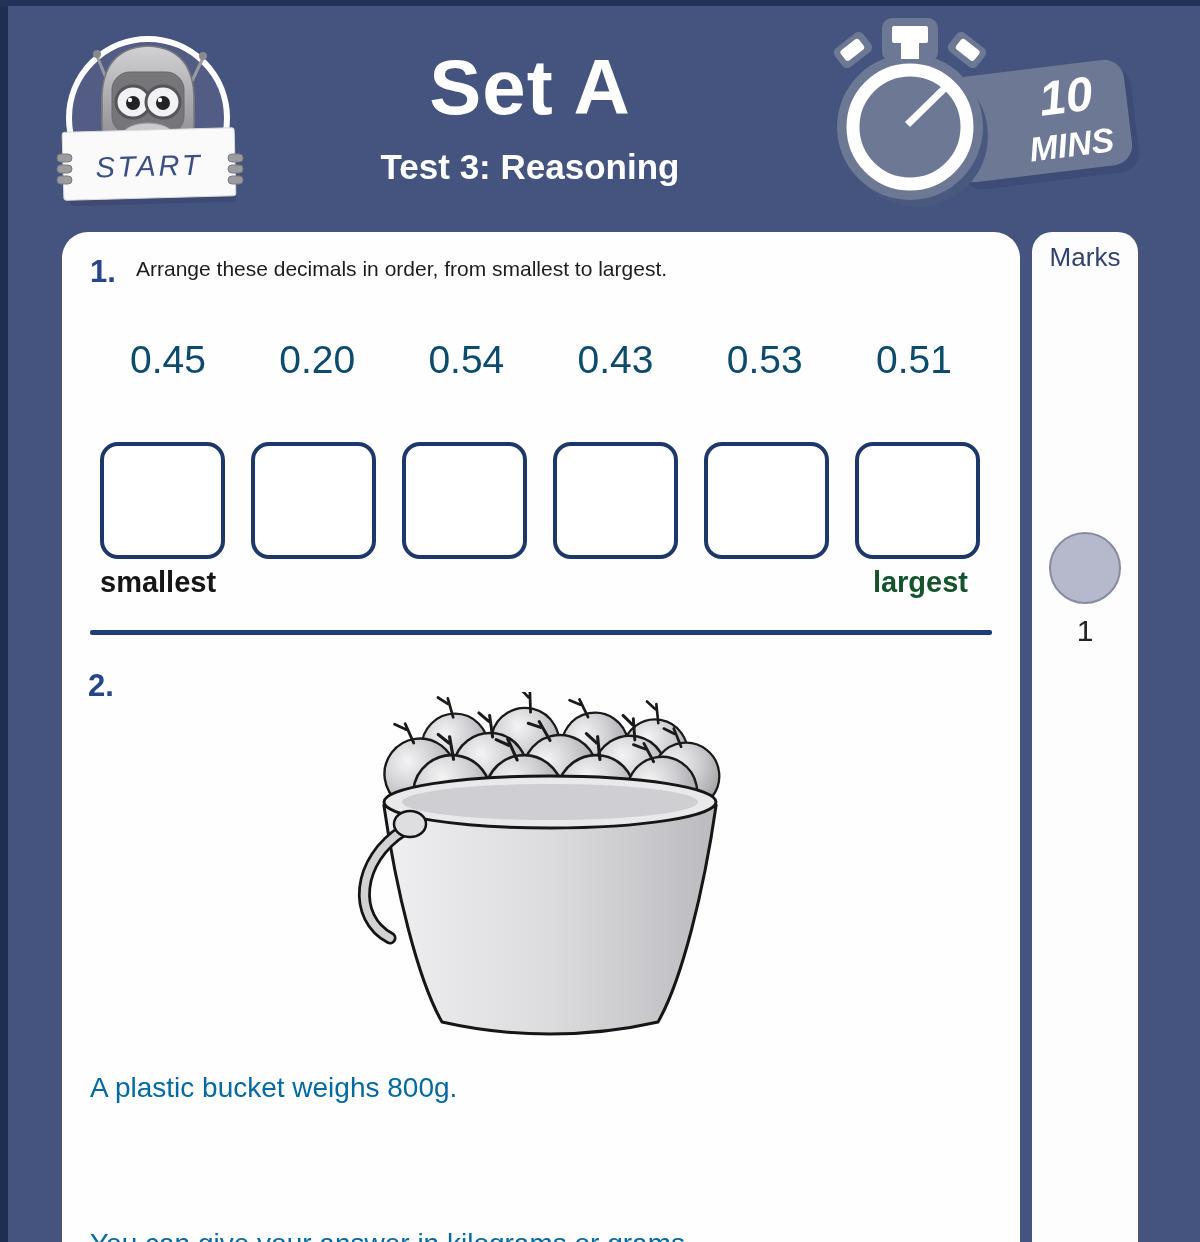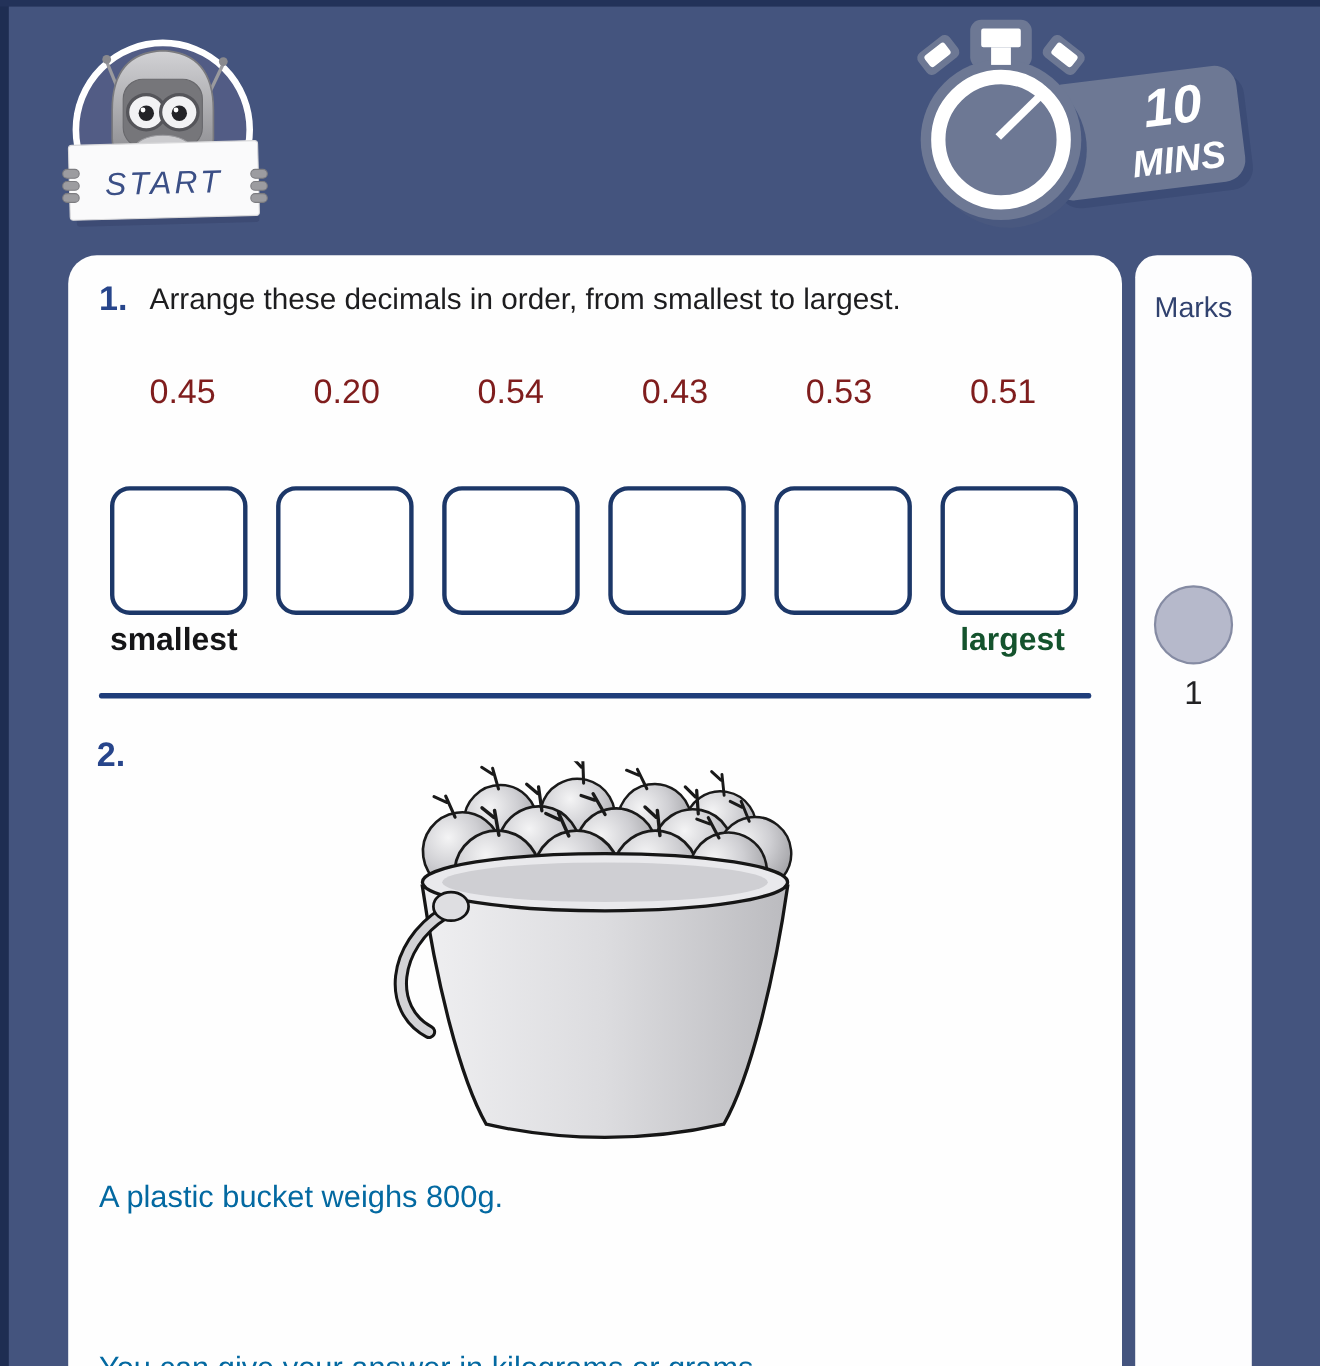--- a/index.html
+++ b/index.html
@@ -19,44 +19,44 @@
   .set-title { margin-top: 42px; font-size: 78px; font-weight: bold; color: #ffffff;
                letter-spacing: 1px; }
   .test-subtitle { margin-top: 14px; font-size: 35px; font-weight: bold; color: #ffffff; }
   .timer-wrap { position: absolute; left: 805px; top: 12px; width: 345px; height: 210px; }
 
   
   .card { position: absolute; left: 62px; top: 232px; width: 958px; height: 1010px;
           background: #fefefe; border-radius: 26px 26px 0 0; }
   .q-number { position: absolute; font-size: 31px; font-weight: bold; color: #27458b; }
   .q1-number { left: 28px; top: 22px; }
-  .q1-prompt { position: absolute; left: 74px; top: 25px; font-size: 27px; color: #1d1d1f; }
+  .q1-prompt { position: absolute; left: 74px; top: 25px; font-size: 21px; color: #1d1d1f; }
   .decimal-row { position: absolute; left: 68px; top: 106px; width: 818px;
                  display: flex; justify-content: space-between; }
-  .decimal-row span { width: 72px; text-align: center; font-size: 31px; color: #7f1d1d; }
+  .decimal-row span { width: 72px; text-align: center; font-size: 39px; color: #0c4a6e; }
   .box-row { position: absolute; left: 38px; top: 210px; width: 880px;
              display: flex; justify-content: space-between; }
   .answer-box { width: 125px; height: 117px; border: 4px solid #1c3768;
                 border-radius: 18px; background: #ffffff; }
   .lbl-smallest { position: absolute; left: 38px; top: 334px; font-size: 29px;
                   font-weight: bold; color: #151517; }
   .lbl-largest  { position: absolute; right: 52px; top: 334px; font-size: 29px;
                   font-weight: bold; color: #14532d; }
   .divider { position: absolute; left: 28px; top: 398px; width: 902px; height: 5px;
              background: #1f3d7a; border-radius: 2px; }
   .q2-number { left: 26px; top: 436px; }
   .bucket-wrap { position: absolute; left: 278px; top: 460px; width: 420px; height: 352px; }
   .q2-line { position: absolute; left: 28px; font-size: 28px; color: #0369a1; }
   .q2-line-0 { top: 840px; } .q2-line-1 { top: 894px; }
   .q2-line-2 { top: 944px; } .q2-line-3 { top: 996px; }
 
   
   .marks { position: absolute; left: 1032px; top: 232px; width: 106px; height: 1010px;
            background: #fdfdfe; border-radius: 20px 20px 0 0; }
-  .marks-title { margin-top: 32px; text-align: center; font-size: 26px; color: #31426f; }
+  .marks-title { margin-top: 10px; text-align: center; font-size: 26px; color: #31426f; }
   .mark-circle { position: absolute; left: 17px; top: 300px; width: 72px; height: 72px;
                  border-radius: 50%; background: #b6b9cb; border: 2px solid #858ba3; }
   .mark-value { position: absolute; left: 0; top: 382px; width: 100%; text-align: center;
                 font-size: 30px; color: #222224; }
 
   svg text { font-family: "Liberation Sans", "DejaVu Sans", sans-serif; }
 </style>
 </head>
 <body>
 
@@ -98,20 +98,24 @@
         <rect x="2" y="146" width="15" height="8" rx="4"></rect>
           <rect x="2" y="157" width="15" height="8" rx="4"></rect>
         <rect x="2" y="168" width="15" height="8" rx="4"></rect>
         <rect x="173" y="146" width="15" height="8" rx="4"></rect>
           <rect x="173" y="157" width="15" height="8" rx="4"></rect>
         <rect x="173" y="168" width="15" height="8" rx="4"></rect>
       </g>
     </svg>
   </div>
 
+  <div class="titles">
+    <div class="set-title">Set A</div>
+    <div class="test-subtitle">Test 3: Reasoning</div>
+  </div>
 
   <div class="timer-wrap">
     <svg width="345" height="210" viewBox="0 0 345 210">
       <g transform="rotate(-7 235 112)">
         <rect x="152" y="64" width="178" height="106" rx="20" fill="#3c4c76"></rect>
         <rect x="146" y="56" width="178" height="106" rx="20" fill="#6d7894"></rect>
         <text x="264" y="104" text-anchor="middle" font-size="48" font-weight="bold" font-style="italic" fill="#ffffff">10</text>
         <text x="264" y="148" text-anchor="middle" font-size="34" font-weight="bold" font-style="italic" fill="#ffffff">MINS</text>
       </g>
       <g>

